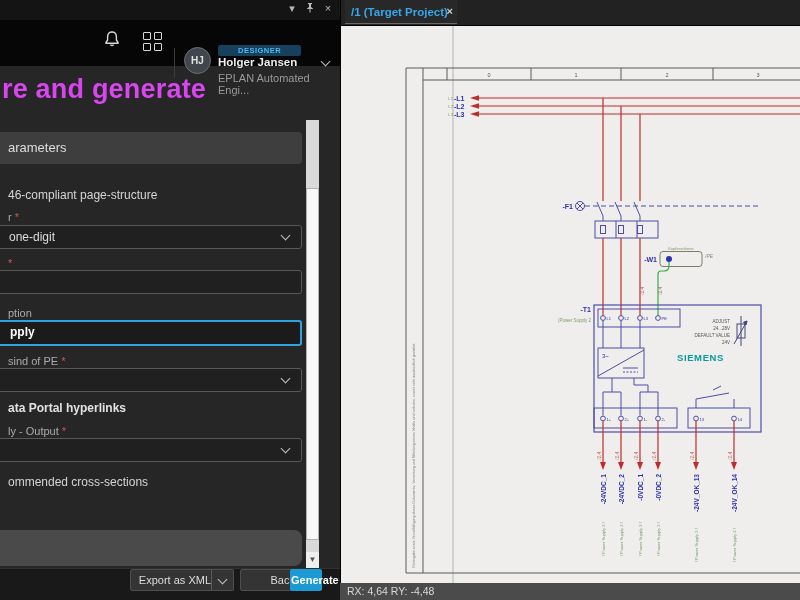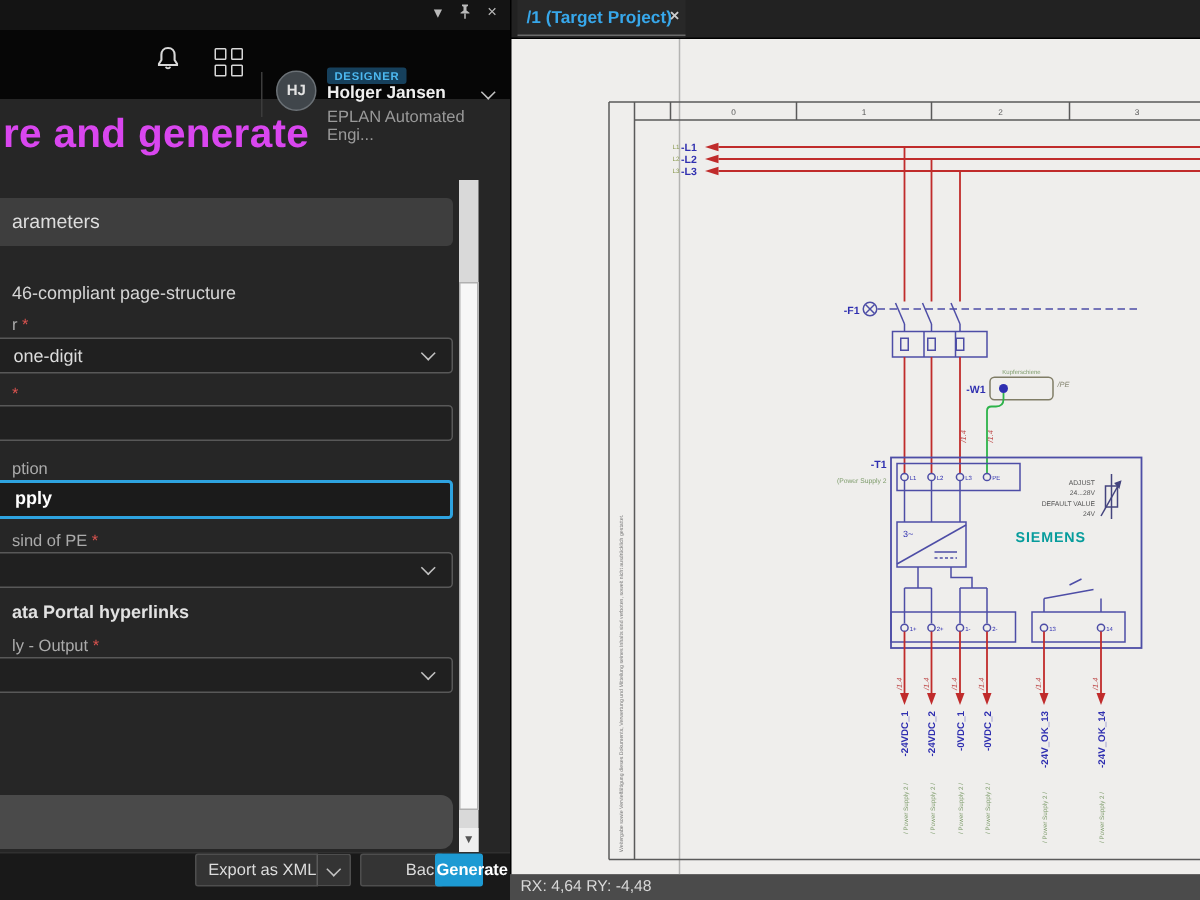--- a/index.html
+++ b/index.html
@@ -13,21 +13,21 @@
   #titlebar { left:0; top:0; width:340px; height:20px; background:#141414; }
   .tb-ico { position:absolute; top:2px; color:#b9b9b9; font-size:11px; width:16px; text-align:center; cursor:default; }
   #hdr { left:0; top:20px; width:340px; height:46px; background:#060606; }
   .hicon { position:absolute; top:12px; }
   #grid-ico { display:grid; grid-template-columns:8px 8px; grid-gap:3px; }
   #grid-ico span { width:8px; height:8px; border:1.6px solid #d8d8d8; border-radius:1px; }
   #hdr-div { left:174px; top:28px; width:1px; height:30px; background:#3c3c3c; }
   #avatar { left:184px; top:27px; width:27px; height:27px; border-radius:50%; background:#40464b;
     border:1px solid #6b7176; color:#e2e2e2; font-size:10px; font-weight:bold; text-align:center; line-height:26px; }
   #role-badge { left:218px; top:25px; background:#16405c; color:#4db8f0; font-size:7.5px; font-weight:bold;
-    padding:1px 5px; border-radius:2px; letter-spacing:.5px; }
+    padding:1px 20px; border-radius:2px; letter-spacing:.5px; }
   #user-name { left:218px; top:36px; color:#eeeeee; font-size:11.5px; font-weight:bold; }
   #user-org { left:218px; top:52px; color:#9a9a9a; font-size:11px; }
   .css-chevron { width:7px; height:7px; border-right:1.6px solid #c2c2c2; border-bottom:1.6px solid #c2c2c2; transform:rotate(45deg); }
   #panel-title { left:2px; top:74px; color:#d946ef; font-size:27px; font-weight:bold; letter-spacing:.2px; }
 
   .section-hdr { left:-8px; top:132px; width:310px; height:32px; background:#3e3e3e; border-radius:4px;
     color:#dedede; font-size:13px; line-height:32px; padding-left:16px; }
   .flabel { position:absolute; left:8px; color:#ababab; font-size:11px; }
   .flabel .req { color:#d9534f; }
   .ftext { position:absolute; left:8px; color:#d5d5d5; font-size:12px; }
@@ -138,20 +138,21 @@
     <div class="ftext" style="top:401px;font-weight:bold;color:#e2e2e2">ata Portal hyperlinks</div>
 
     <div class="flabel" style="top:425px">
       <span>ly - Output</span> <span class="req">*</span>
     </div>
     <div class="ctl" style="top:438px">
       <span></span>
       <span class="css-chevron"></span>
     </div>
 
+    <div class="ftext" style="top:475px">ommended cross-sections</div>
 
     <div id="info-box" class="abs"></div>
 
     <div id="scrollbar" class="abs">
       <div id="scroll-thumb" class="abs"></div>
       <div id="scroll-down" class="abs">▼</div>
     </div>
 
     <div id="panel-footer" class="abs">
       <div id="btn-export" class="btn">Export as XML</div>

